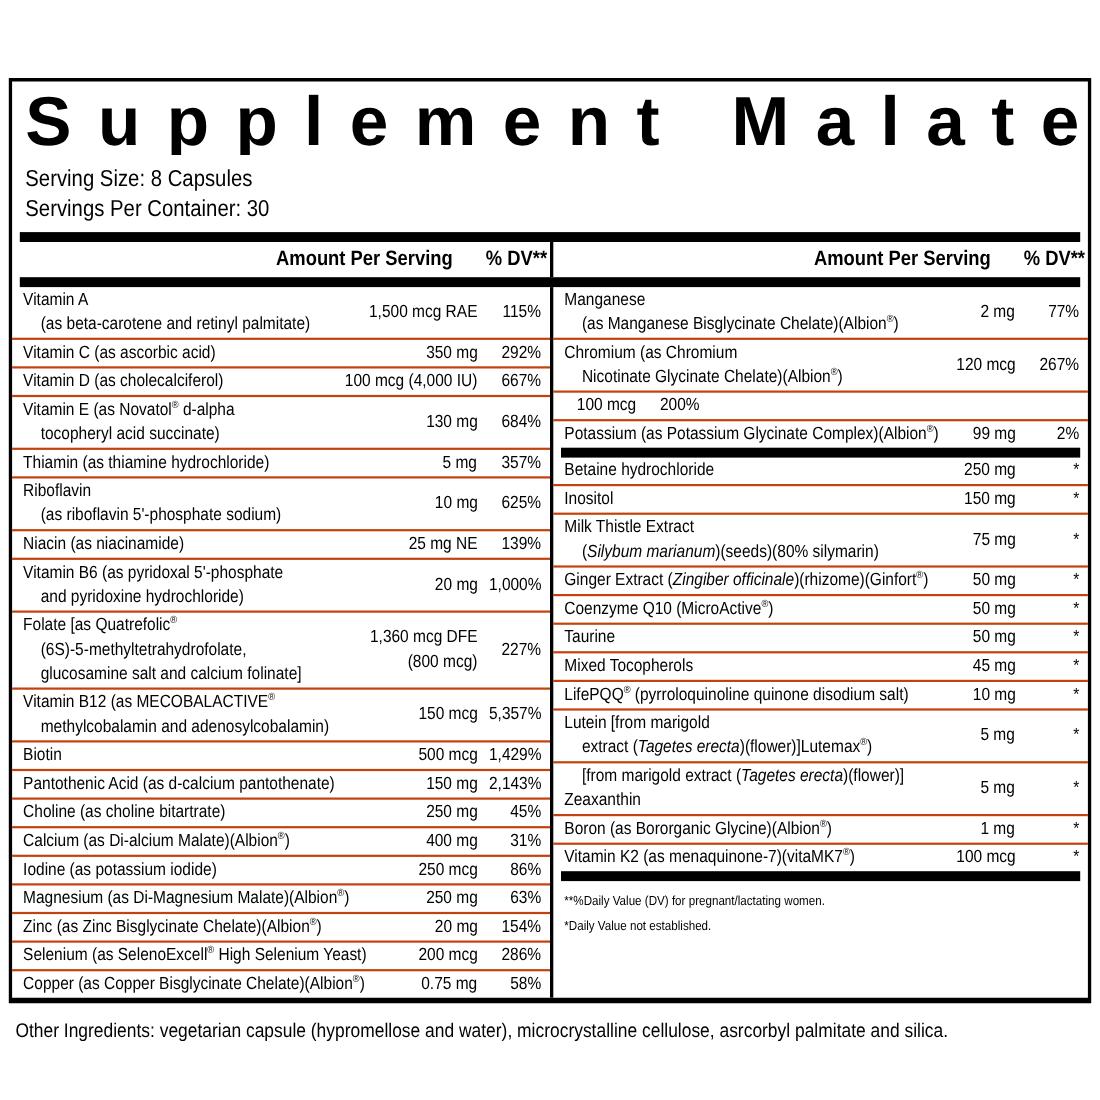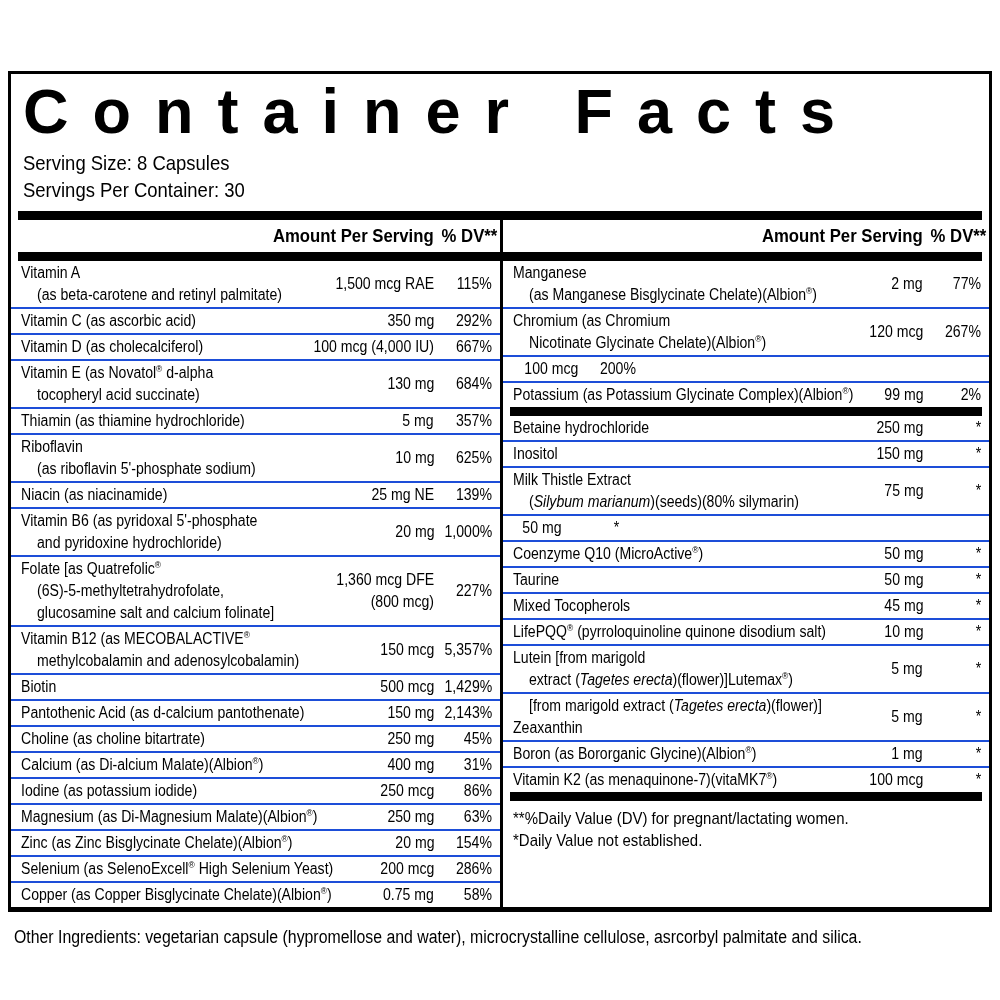--- a/index.html
+++ b/index.html
@@ -31,49 +31,49 @@
     padding: 7px 0 0 12px;
     overflow: hidden;
   }
   .serving-block { padding: 8px 0 8px 12px; font-size: 21px; line-height: 27px; }
   .bar { height: 9px; background: #000; margin: 0 7px; }
   .hrow { display: flex; }
   .hcell {
     width: 50%; box-sizing: border-box;
     display: flex; justify-content: flex-end; align-items: baseline;
     padding: 4px 8px 4px 0;
-    font-weight: 700; font-size: 19px; line-height: 24px;
+    font-weight: 700; font-size: 19px; line-height: 24px; gap: 22px;
   }
   .hcell.r { border-left: 3px solid #000; }
   .hdv { width: 58px; text-align: left; }
   .cols { display: flex; align-items: stretch; }
   .col { width: 50%; box-sizing: border-box; }
   .col.r { border-left: 3px solid #000; }
-  .sect .row + .row { border-top: 2px solid #1d4ed8; }
+  .sect .row + .row { border-top: 2px solid #c2410c; }
   .row {
     display: flex; align-items: center;
     padding: 1px 8px 1px 10px;
     font-size: 16px; line-height: 22px;
   }
   .nm { flex: 1; min-width: 0; }
   .amt { text-align: right; white-space: nowrap; padding-left: 4px; }
   .dv { width: 58px; flex-shrink: 0; text-align: right; white-space: nowrap; }
   .ind { padding-left: 16px; }
   .cnd { display: inline-block; transform: scaleX(0.88); transform-origin: 0 50%; white-space: nowrap; }
   .cnd-r { display: inline-block; transform: scaleX(0.88); transform-origin: 100% 50%; white-space: nowrap; }
   sup { font-size: 0.6em; line-height: 0; vertical-align: super; }
   i { font-style: italic; }
-  .fnotes { padding: 7px 8px 4px 10px; font-size: 17px; line-height: 22px; }
+  .fnotes { padding: 7px 8px 4px 10px; font-size: 12px; line-height: 22px; }
   .other { margin: 13px 0 0 14px; font-size: 18px; line-height: 24px; }
 </style>
 </head>
 <body>
 
 <div class="panel">
-  <div class="title">Container Facts</div>
+  <div class="title">Supplement Malate</div>
 
   <div class="serving-block">
     <div><span class="cnd">Serving Size: 8 Capsules</span></div>
     <div><span class="cnd">Servings Per Container: 30</span></div>
   </div>
 
   <div class="bar"></div>
 
   <div class="hrow">
     <div class="hcell">
@@ -334,20 +334,23 @@
             <div class="nm">
               <div class="ln"><span class="cnd"><span>Milk Thistle Extract</span></span></div>
               <div class="ln ind"><span class="cnd"><span>(</span><i>Silybum marianum</i><span>)(seeds)(80% silymarin)</span></span></div>
             </div>
             <div class="amt">
               <div class="ln"><span class="cnd-r"><span>75 mg</span></span></div>
             </div>
             <div class="dv"><span class="cnd-r">*</span></div>
           </div>
           <div class="row">
+            <div class="nm">
+              <div class="ln"><span class="cnd"><span>Ginger Extract (</span><i>Zingiber officinale</i><span>)(rhizome)(Ginfort</span><sup>®</sup><span>)</span></span></div>
+            </div>
             <div class="amt">
               <div class="ln"><span class="cnd-r"><span>50 mg</span></span></div>
             </div>
             <div class="dv"><span class="cnd-r">*</span></div>
           </div>
           <div class="row">
             <div class="nm">
               <div class="ln"><span class="cnd"><span>Coenzyme Q10 (MicroActive</span><sup>®</sup><span>)</span></span></div>
             </div>
             <div class="amt">

